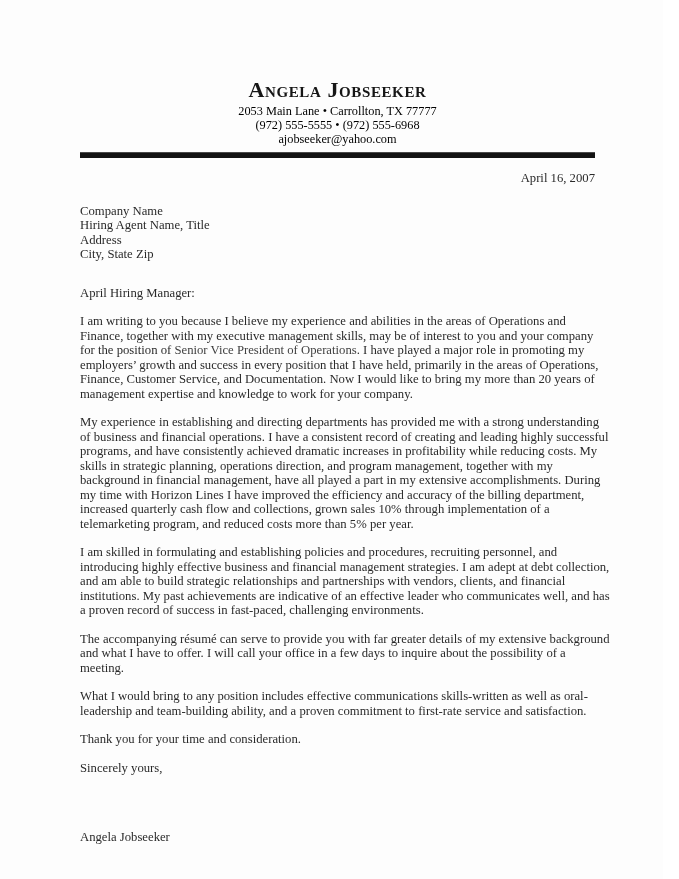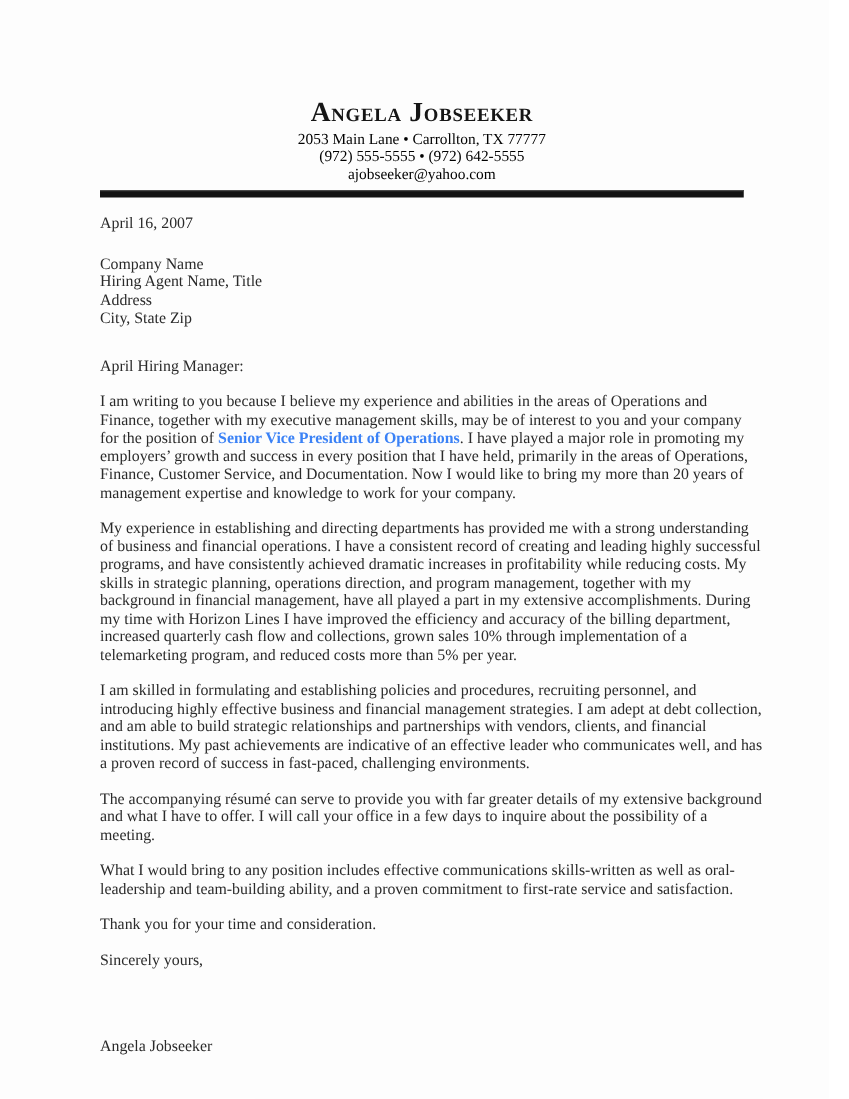--- a/index.html
+++ b/index.html
@@ -43,62 +43,63 @@
     height: 5px;
     margin-top: 6px;
     background: #131313;
     border-top: 1px solid #4a4a4a;
   }
   
   .date-line {
     margin-top: 13px;
     font-size: 12.7px;
     line-height: 14.5px;
+    text-align: right;
   }
   .recipient {
     margin-top: 18px;
   }
   .recipient-line {
     font-size: 12.7px;
     line-height: 14.5px;
   }
   .letter-body {
     width: 531px;
     font-size: 12.7px;
     line-height: 14.5px;
   }
   .salutation {
     margin: 24px 0 0 0;
   }
   .para {
     margin: 14px 0 0 0;
   }
   .para b, .para strong {
-    font-weight: bold;
-    color: #3b82f6;
+    font-weight: normal;
+    color: #404040;
   }
   .closing {
     margin: 14px 0 0 0;
   }
   .signature {
     margin: 55px 0 0 0;
     font-size: 12.7px;
     line-height: 14.5px;
   }
 </style>
 </head>
 <body>
 
 <div class="page">
   <div class="content">
 
     <header class="letterhead">
       <div class="lh-name">Angela Jobseeker</div>
       <div class="lh-line first">2053 Main Lane • Carrollton, TX 77777</div>
-      <div class="lh-line">(972) 555-5555 • (972) 642-5555</div>
+      <div class="lh-line">(972) 555-5555 • (972) 555-6968</div>
       <div class="lh-line">ajobseeker@yahoo.com</div>
     </header>
 
     <div class="rule"></div>
 
     <div class="date-line">April 16, 2007</div>
 
     <div class="recipient">
       <div class="recipient-line">Company Name</div>
       <div class="recipient-line">Hiring Agent Name, Title</div>

